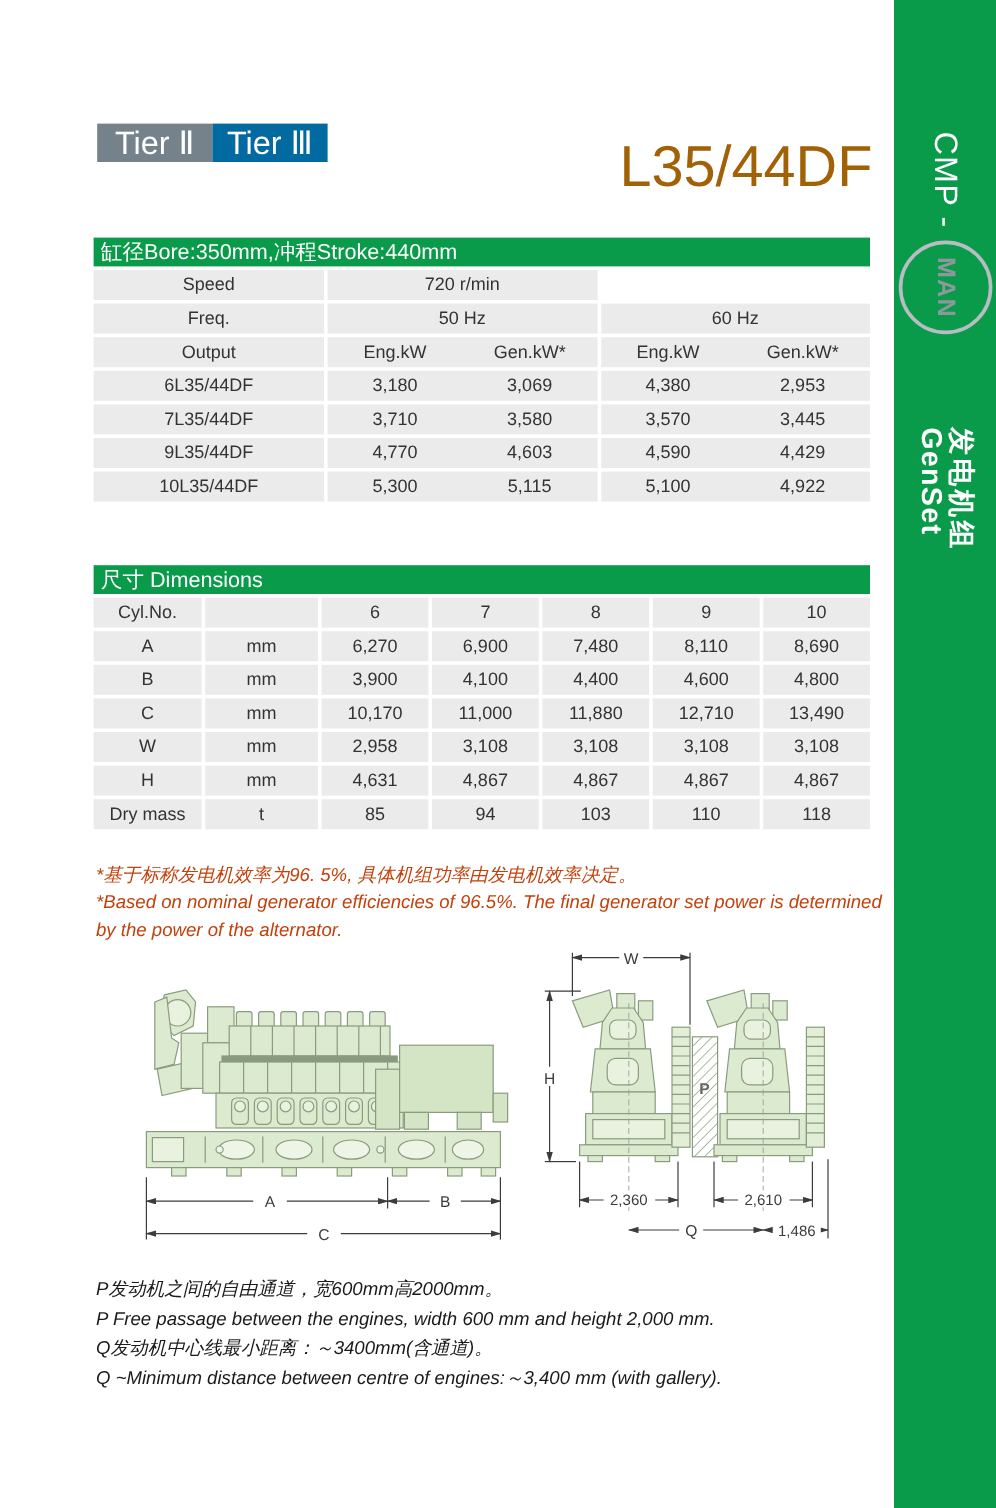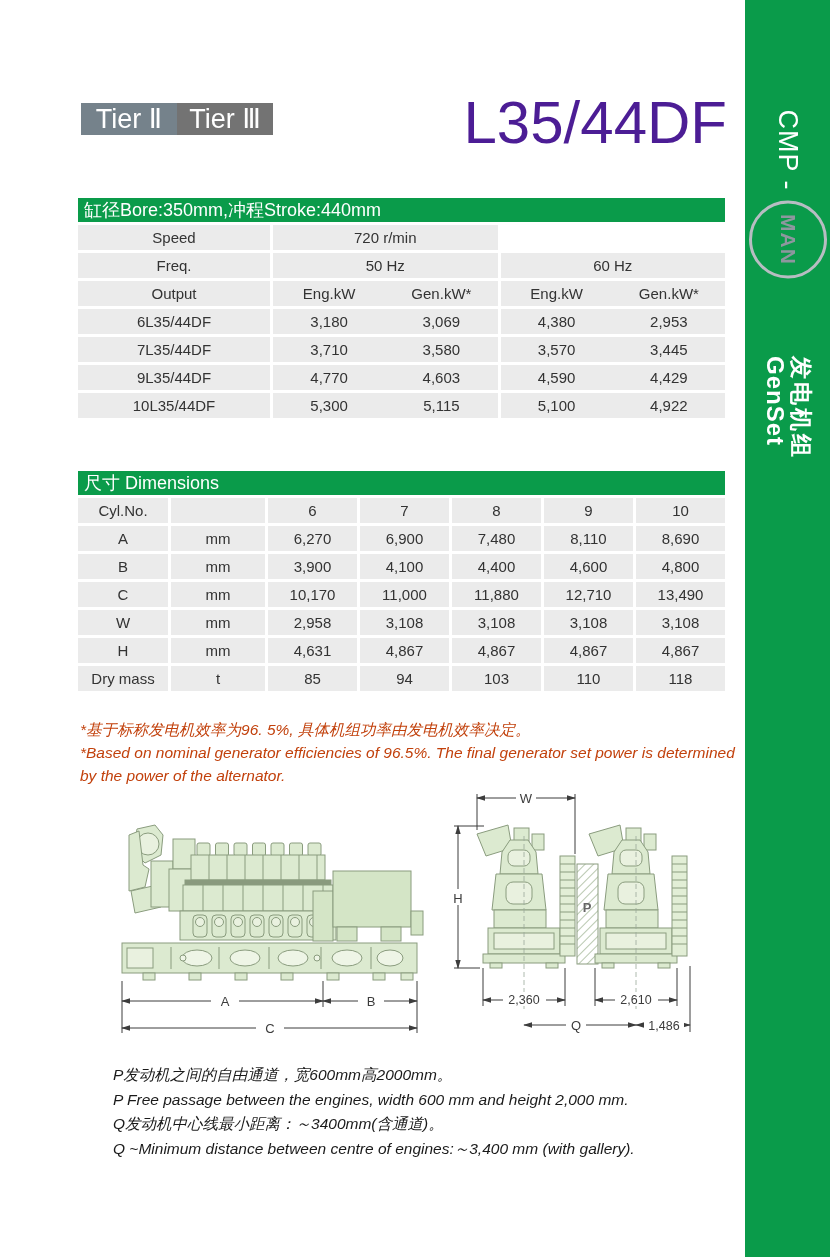--- a/index.html
+++ b/index.html
@@ -17,40 +17,40 @@
   .man-logo span{font-weight:bold;font-size:21px;letter-spacing:1px;color:#8d979e;}
   .genset-group{top:408px;text-align:left;line-height:1.08;}
   .genset-zh{font-size:23px;font-weight:bold;letter-spacing:3px;}
   .genset-en{font-size:24px;font-weight:bold;letter-spacing:1px;}
 
   
   .badges{position:absolute;left:81px;top:103px;display:flex;}
   .badge{width:96px;height:32px;display:flex;align-items:center;justify-content:center;
          color:#fff;font-size:27px;}
   .badge.t2{background:#75828b;}
-  .badge.t3{background:#737373;}
-  .page-title{position:absolute;right:103px;top:88px;font-size:60px;color:#4c1d95;}
+  .badge.t3{background:#0369a1;}
+  .page-title{position:absolute;right:103px;top:112px;font-size:48px;color:#a16207;}
 
   
   .tbl{position:absolute;left:78px;width:647px;}
   .tbl-head{background:#0a9b4a;color:#fff;font-size:18px;height:24px;line-height:24px;
             padding-left:6px;box-sizing:border-box;}
   .t1{top:198px;} .t2{top:471px;}
   .t1-row{display:grid;grid-template-columns:192px 1fr 1fr;gap:3px;margin-top:3px;}
   .t2-row{display:grid;grid-template-columns:90px 94px repeat(5,1fr);gap:3px;margin-top:3px;}
   .cell{background:#ebebeb;height:25px;display:flex;align-items:center;justify-content:center;
         font-size:15px;color:#333;}
   .cell.pair{display:grid;grid-template-columns:1fr 1fr;}
   .cell.pair span{display:flex;align-items:center;justify-content:center;}
 
   
   .footnote{position:absolute;left:80px;top:718px;width:656px;font-style:italic;
             font-size:15.5px;line-height:23px;color:#c2410c;}
   .pq-notes{position:absolute;left:80px;top:1063px;width:670px;font-style:italic;
-            font-size:15.5px;line-height:24.5px;color:#1a1a1a;margin-left:33px;}
+            font-size:15.5px;line-height:24.5px;color:#1a1a1a;}
 
   
   .svg1{position:absolute;left:85px;top:795px;}
   .svg2{position:absolute;left:450px;top:778px;}
   svg text{font-family:"Liberation Sans","DejaVu Sans",sans-serif;}
 </style>
 </head>
 <body>
 
 <div class="page">

